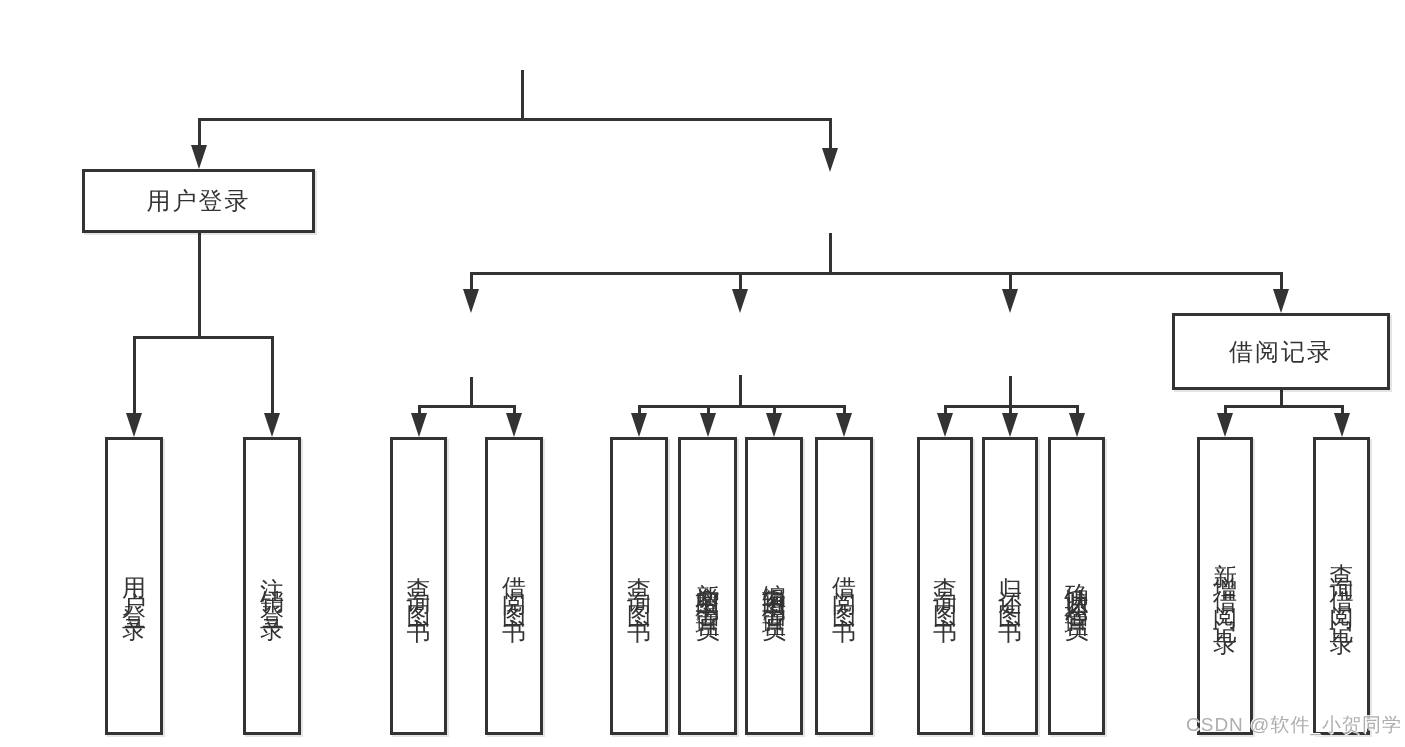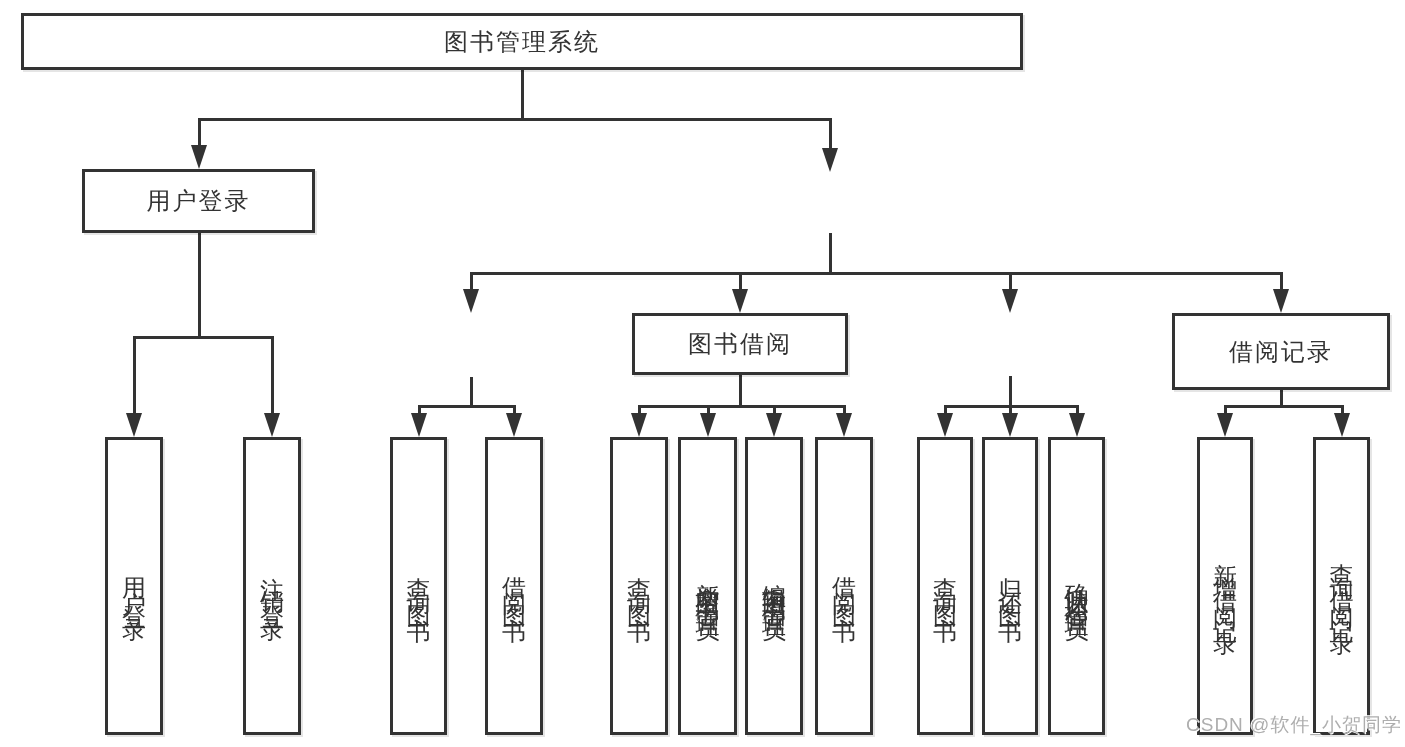--- a/index.html
+++ b/index.html
@@ -60,23 +60,21 @@
     text-shadow: 1px 1px 0 #ffffff, -1px -1px 0 #ffffff;
     white-space: nowrap;
     z-index: 5;
   }
 </style>
 </head>
 <body>
 
 <div id="canvas">
   <span class="watermark" style="left: 1186px; top: 712px;">CSDN @软件_小贺同学</span>
-<div class="node h-text" style="left: 21px; top: 13px; width: 1002px; height: 57px;">图书管理系统</div>
     <div class="node h-text" style="left: 82px; top: 169px; width: 233px; height: 64px;">用户登录</div>
-    <div class="node h-text" style="left: 632px; top: 313px; width: 216px; height: 62px;">图书借阅</div>
     <div class="node h-text" style="left: 1172px; top: 313px; width: 218px; height: 77px;">借阅记录</div>
     <div class="node v-text" style="left: 105px; top: 437px; width: 58px; height: 298px; letter-spacing: 14px;">用户登录</div>
     <div class="node v-text" style="left: 243px; top: 437px; width: 58px; height: 298px; letter-spacing: 14px;">注销登录</div>
     <div class="node v-text" style="left: 390px; top: 437px; width: 57px; height: 298px; letter-spacing: 14px;">查询图书</div>
     <div class="node v-text" style="left: 485px; top: 437px; width: 58px; height: 298px; letter-spacing: 14px;">借阅图书</div>
     <div class="node v-text" style="left: 610px; top: 437px; width: 58px; height: 298px; letter-spacing: 14px;">查询图书</div>
     <div class="node v-text" style="left: 678px; top: 437px; width: 59px; height: 298px; letter-spacing: 5px;">新增图书（管理员）</div>
     <div class="node v-text" style="left: 745px; top: 437px; width: 58px; height: 298px; letter-spacing: 5px;">编辑图书（管理员）</div>
     <div class="node v-text" style="left: 815px; top: 437px; width: 58px; height: 298px; letter-spacing: 14px;">借阅图书</div>
     <div class="node v-text" style="left: 917px; top: 437px; width: 56px; height: 298px; letter-spacing: 14px;">查询图书</div>

